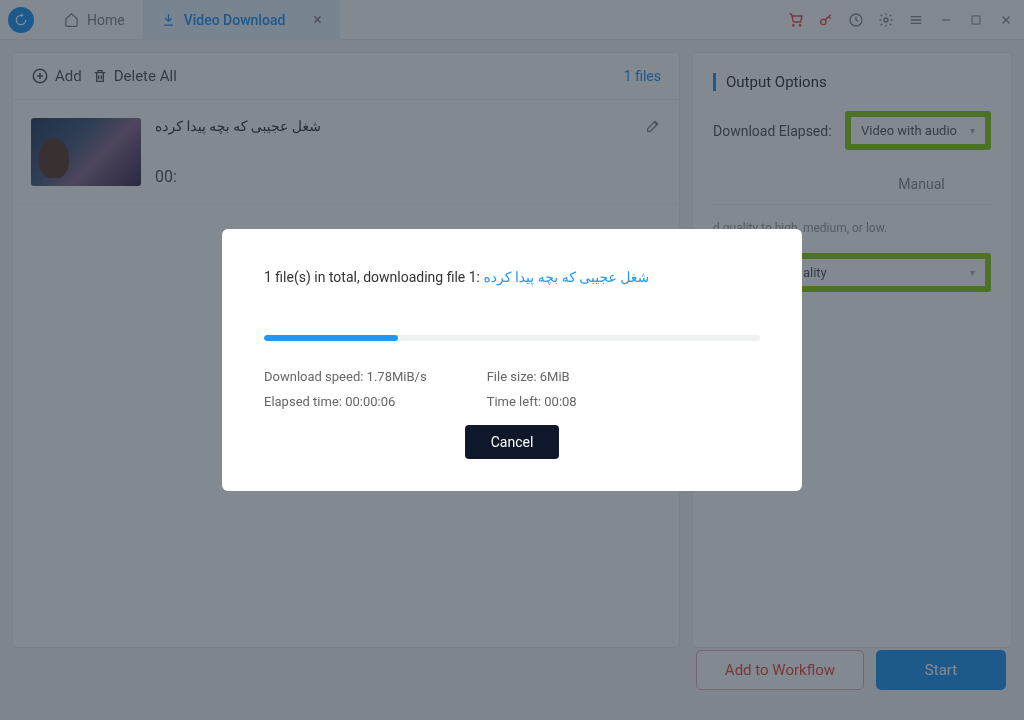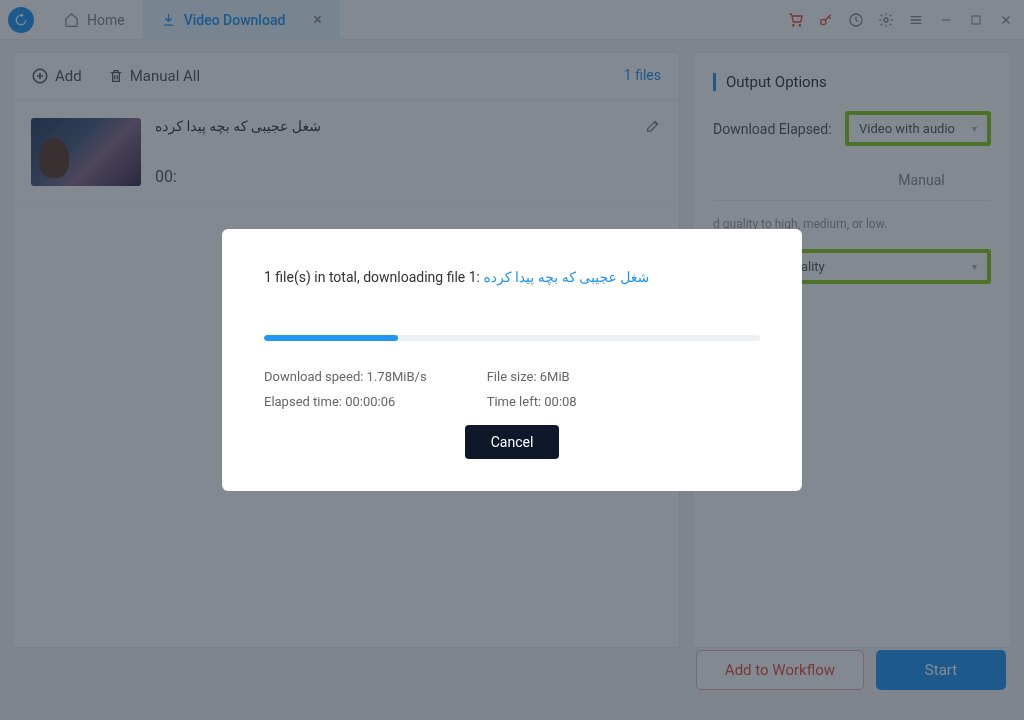--- a/index.html
+++ b/index.html
@@ -9,36 +9,36 @@
 .logo svg{width:16px;height:16px}
 .tabs{display:flex;flex:1;gap:0;}
 .tab{display:flex;align-items:center;gap:8px;padding:0 18px;height:40px;cursor:pointer;color:#888;font-size:14px}
 .tab.active{background:#e8f3ff;color:#2196f3;font-weight:500}
 .tab .close{margin-left:20px;color:#888;font-size:16px;line-height:1}
 .titlebar-actions{display:flex;gap:10px;align-items:center}
 .titlebar-actions .ico{color:#888;cursor:pointer;display:flex;align-items:center;justify-content:center;width:20px;height:20px}
 .titlebar-actions .ico.red{color:#e74c3c}
 .main{display:flex;height:620px;padding:12px;gap:12px}
 .left{flex:1;background:#fff;border:1px solid #eee;border-radius:4px;display:flex;flex-direction:column}
-.toolbar{display:flex;padding:14px 18px;gap:26px;border-bottom:1px solid #f0f0f0}
+.toolbar{display:flex;align-items:center;padding:14px 18px;gap:10px;border-bottom:1px solid #f0f0f0}
 .tool-btn{display:flex;align-items:center;gap:6px;color:#555;font-size:15px;cursor:pointer}
 .files-count{margin-left:auto;color:#2196f3;font-size:14px}
 .file-item{display:flex;padding:18px;gap:14px;border-bottom:1px solid #f5f5f5}
 .thumb{width:110px;height:68px;background:linear-gradient(135deg,#2a3b5c 0%,#4a5b7c 40%,#8a6b8c 60%,#3a2b4c 100%);border-radius:3px;position:relative}
 .thumb::after{content:"";position:absolute;bottom:8px;left:8px;width:30px;height:40px;background:#5b3a2b;border-radius:50% 50% 40% 40%}
 .file-info{flex:1;display:flex;flex-direction:column}
 .file-title{font-size:14px;color:#333;direction:rtl;text-align:left}
 .file-time{font-size:16px;color:#555;margin-top:auto}
 .file-actions{display:flex;align-items:flex-start}
 .edit-ico{color:#888;cursor:pointer}
 .right{width:320px;background:#fff;border:1px solid #eee;border-radius:4px;padding:20px}
 .section-title{font-weight:400;font-size:15px;color:#333;padding-left:10px;border-left:3px solid #2196f3;margin-bottom:20px}
 .field-row{display:flex;align-items:center;gap:12px;margin-bottom:16px}
 .field-label{font-size:14px;color:#555;min-width:120px}
-.select{flex:1;border:4px solid #84cc16;border-radius:3px;padding:6px 10px;font-size:13px;color:#555;display:flex;justify-content:space-between;align-items:center;cursor:pointer}
+.select{flex:1;border:6px solid #84cc16;border-radius:3px;padding:6px 10px;font-size:13px;color:#555;display:flex;justify-content:space-between;align-items:center;cursor:pointer}
 .select .chev{color:#aaa;font-size:10px}
 .sub-tabs{display:flex;border-bottom:1px solid #eee;margin-bottom:14px}
 .sub-tab{flex:1;text-align:center;padding:10px 0;font-size:14px;color:#888;cursor:pointer}
 .sub-tab.active{color:#2196f3;border-bottom:2px solid #2196f3}
 .hint{font-size:12px;color:#999;text-align:left;margin-bottom:16px;line-height:1.5}
 .footer{position:absolute;bottom:16px;right:0;padding:14px 18px;display:flex;gap:12px}
 .btn{padding:10px 28px;border-radius:5px;font-size:15px;cursor:pointer;border:none}
 .btn-outline{background:#fff;color:#e74c3c;border:1px solid #e8b0b0}
 .btn-primary{background:#2196f3;color:#fff;min-width:130px}
 .overlay{position:absolute;inset:0;background:rgba(30,40,55,0.55);display:flex;align-items:center;justify-content:center}
@@ -131,21 +131,21 @@
         <svg width="18" height="18" viewBox="0 0 24 24" fill="none" stroke="currentColor" stroke-width="2">
             <circle cx="12" cy="12" r="9"></circle>
             <path d="M12 8v8m-4-4h8"></path>
           </svg>
         <span>Add</span>
       </div>
       <div class="tool-btn">
         <svg width="16" height="16" viewBox="0 0 24 24" fill="none" stroke="currentColor" stroke-width="2">
             <path d="M4 7h16M9 7V4h6v3m-8 0v13h10V7M10 11v6m4-6v6"></path>
           </svg>
-        <span>Manual All</span>
+        <span>Delete All</span>
       </div>
       <div class="files-count">1 files</div>
     </div>
     <div class="file-item">
       <div class="thumb"></div>
       <div class="file-info">
         <div class="file-title">شغل عجیبی که بچه پیدا کرده</div>
         <div class="file-time">00:</div>
       </div>
       <div class="file-actions">

